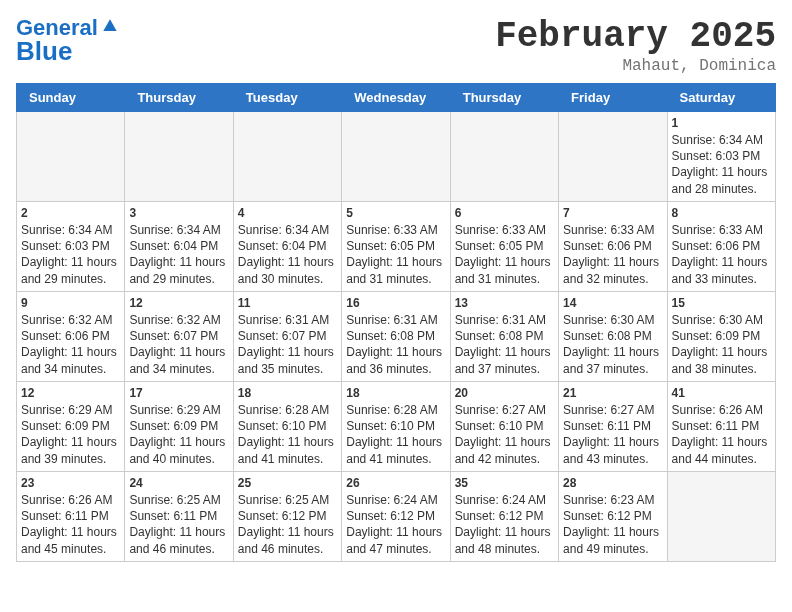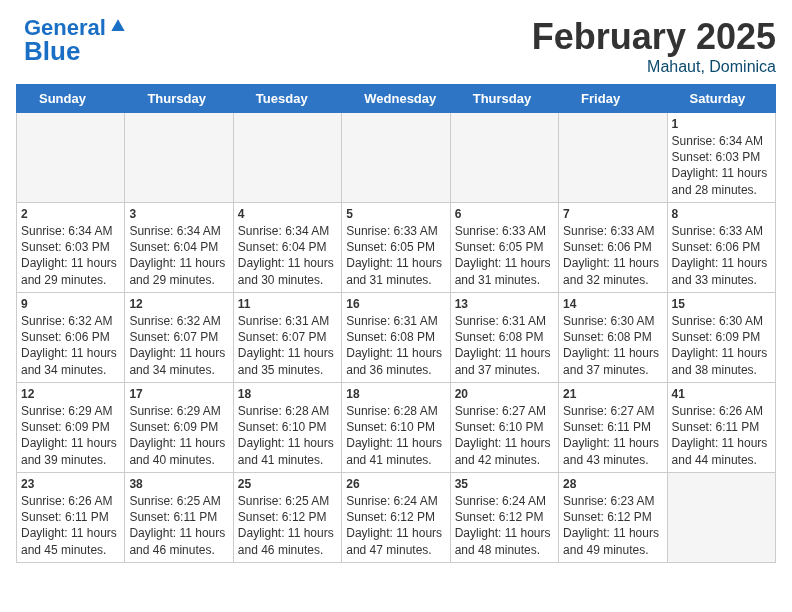--- a/index.html
+++ b/index.html
@@ -12,60 +12,60 @@
     }
     .header {
       display: flex;
       justify-content: space-between;
       align-items: flex-start;
       margin-bottom: 8px;
     }
     .logo {
       display: flex;
       align-items: flex-start;
-      margin-left: 8px;
     }
     .logo-text {
       font-size: 22px;
       font-weight: bold;
       color: #333;
       line-height: 1.1;
     }
     .logo-text span {
       color: #1a6fc4;
     }
     .logo-icon {
       width: 20px;
       height: 20px;
       margin-left: 2px;
       margin-top: -4px;
     }
     .title-block {
       text-align: right;
+      font-family: Liberation Mono, monospace;
     }
     .month-title {
       font-size: 36px;
       font-weight: bold;
       color: #333;
     }
     .location {
       font-size: 16px;
-      color: #0c4a6e;
+      color: #737373;
     }
     table {
       width: 100%;
       border-collapse: collapse;
       table-layout: fixed;
     }
     th {
       background-color: #2e75c5;
       color: #fff;
       font-size: 13px;
       font-weight: bold;
-      padding: 6px 22px;
+      padding: 6px 12px;
       text-align: left;
       border: 1px solid #2e75c5;
     }
     td {
       border: 1px solid #ccc;
       vertical-align: top;
       padding: 4px;
       height: 90px;
       font-size: 10.5px;
       color: #333;
@@ -226,21 +226,21 @@
           <span class="day-num">41</span>
           <div class="day-info">Sunrise: 6:26 AM<br>Sunset: 6:11 PM<br>Daylight: 11 hours and 44 minutes.</div>
         </td>
       </tr>
       <tr>
         <td>
           <span class="day-num">23</span>
           <div class="day-info">Sunrise: 6:26 AM<br>Sunset: 6:11 PM<br>Daylight: 11 hours and 45 minutes.</div>
         </td>
         <td>
-          <span class="day-num">38</span>
+          <span class="day-num">24</span>
           <div class="day-info">Sunrise: 6:25 AM<br>Sunset: 6:11 PM<br>Daylight: 11 hours and 46 minutes.</div>
         </td>
         <td>
           <span class="day-num">25</span>
           <div class="day-info">Sunrise: 6:25 AM<br>Sunset: 6:12 PM<br>Daylight: 11 hours and 46 minutes.</div>
         </td>
         <td>
           <span class="day-num">26</span>
           <div class="day-info">Sunrise: 6:24 AM<br>Sunset: 6:12 PM<br>Daylight: 11 hours and 47 minutes.</div>
         </td>

